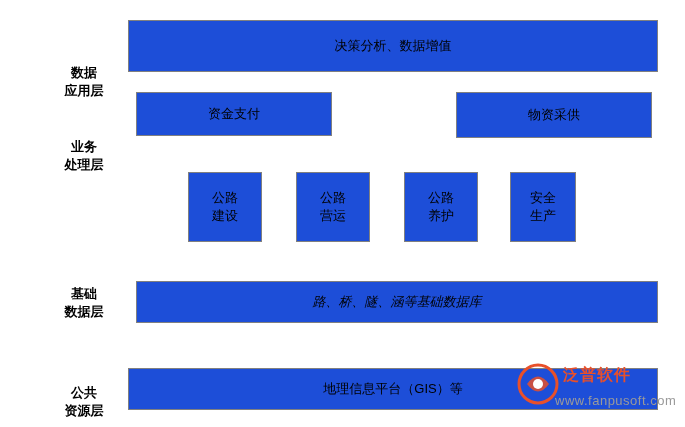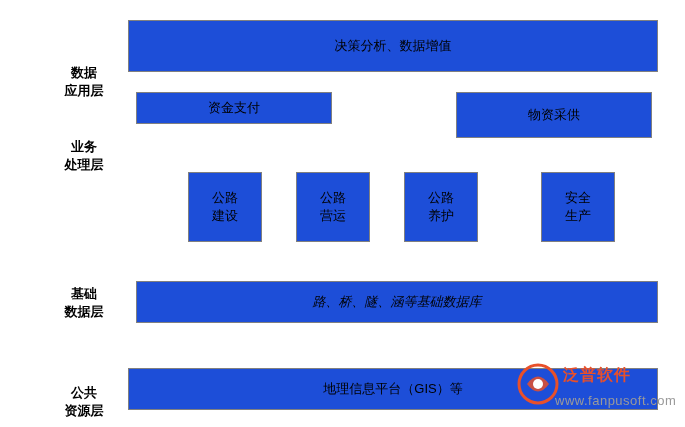--- a/index.html
+++ b/index.html
@@ -110,21 +110,21 @@
 
   <div class="layer-label" style="left:48px; top:384px; width:72px;">
     <span>公共</span>
     <span>资源层</span>
   </div>
 
   <div class="box" style="left:128px; top:20px; width:530px; height:52px;">
     <span>决策分析、数据增值</span>
   </div>
 
-  <div class="box" style="left:136px; top:92px; width:196px; height:32px;">
+  <div class="box" style="left:136px; top:92px; width:196px; height:44px;">
     <span>资金支付</span>
   </div>
   <div class="box" style="left:456px; top:92px; width:196px; height:46px;">
     <span>物资采供</span>
   </div>
 
   <div class="box multiline" style="left:188px; top:172px; width:74px; height:70px;">
     <div>
       <span>公路</span>
       <span>建设</span>
@@ -135,21 +135,21 @@
       <span>公路</span>
       <span>营运</span>
     </div>
   </div>
   <div class="box multiline" style="left:404px; top:172px; width:74px; height:70px;">
     <div>
       <span>公路</span>
       <span>养护</span>
     </div>
   </div>
-  <div class="box multiline" style="left:510px; top:172px; width:74px; height:70px;margin-left:31px;">
+  <div class="box multiline" style="left:510px; top:172px; width:66px; height:70px;">
     <div>
       <span>安全</span>
       <span>生产</span>
     </div>
   </div>
 
   <div class="box" style="left:136px; top:281px; width:522px; height:42px;font-style:italic;">
     <span>路、桥、隧、涵等基础数据库</span>
   </div>
 

